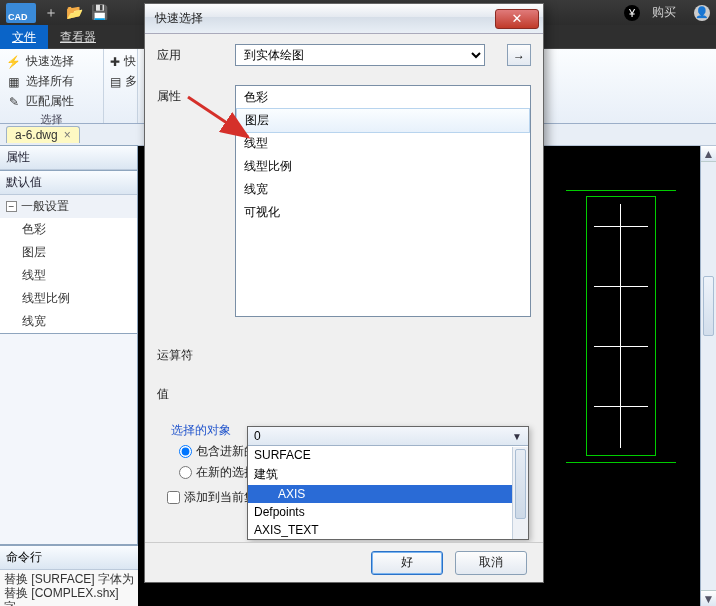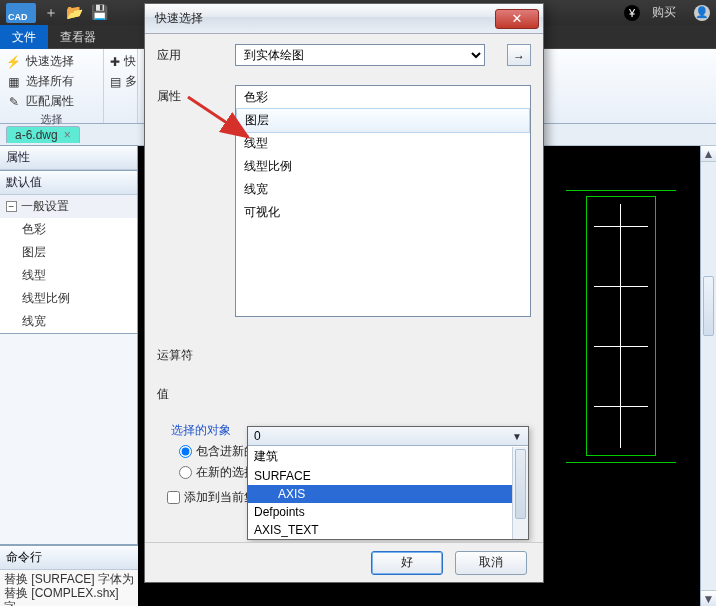--- a/index.html
+++ b/index.html
@@ -10,41 +10,41 @@
 .app-icon { width: 30px; height: 20px; background:#3a8ad8; color:#fff; font-size:9px; font-weight:bold; display:flex; align-items:flex-end; justify-content:flex-start; padding:1px 2px; border-radius:2px; }
 .tb-icons { display:flex; gap:8px; }
 .tb-icons span { color:#ccc; font-size:14px; cursor:pointer; }
 .titlebar .spacer { flex:1; }
 .titlebar .buy { background:#000; color:#fff; border-radius:50%; width:16px; height:16px; display:inline-flex; align-items:center; justify-content:center; font-size:11px; margin-right:4px;}
 .titlebar .buytxt { color:#ccc; margin-right:10px; }
 .titlebar .user { background:#ccc; color:#333; border-radius:50%; width:16px; height:16px; display:inline-flex; align-items:center; justify-content:center; font-size:11px;}
 
 
 .tabs { height: 24px; display:flex; align-items:stretch; background:#2f2f2f; border-bottom:1px solid #444; }
-.tab { padding:12px 12px; display:flex; align-items:center; color:#ddd; cursor:pointer; }
+.tab { padding:12px 12px; display:flex; align-items:center; color:#ddd; cursor:pointer;text-decoration:underline; }
 .tab.active { background:#0a64c8; color:#fff; }
 
 
 .ribbon { height:75px; background:linear-gradient(#fbfdff,#e8eff8); border-bottom:1px solid #9baec8; display:flex; }
 .ribbon-group { border-right:1px solid #c8d4e2; padding:4px 6px 2px 6px; display:flex; flex-direction:column; justify-content:space-between; }
 .ribbon-items { display:flex; flex-direction:column; gap:3px; }
 .ribbon-item { display:flex; align-items:center; gap:4px; color:#333; cursor:pointer; white-space:nowrap; }
 .ribbon-item .ri { width:16px; height:16px; display:inline-flex; align-items:center; justify-content:center; font-size:12px; }
 .ribbon-caption { text-align:center; font-size:11px; color:#445; margin-top:2px; }
 
 
 .ribbon-right { flex:1; display:flex; align-items:flex-start; padding:6px 8px; gap:10px; }
 .tool-row { display:flex; gap:6px; flex-wrap:wrap; }
 .tool-btn { width:22px; height:22px; border:1px solid #b8c8da; background:linear-gradient(#fff,#e8f0fa); border-radius:2px; display:flex; align-items:center; justify-content:center; cursor:pointer; font-size:12px; color:#34557a;}
 .tool-col { display:flex; flex-direction:column; gap:6px;}
 .tool-caption { text-align:center; font-size:11px; color:#445; position:absolute; bottom:2px; left:50%; transform:translateX(-50%);}
 
 
 .filetabs { height:22px; background:#e8eef6; border-bottom:1px solid #b6c4d6; display:flex; align-items:center; padding-left:6px;}
-.filetab { background:#5eead4; border:1px solid #9fb2c8; border-bottom:0; border-radius:3px 3px 0 0; padding:1px 8px; display:flex; align-items:center; gap:6px; color:#333; cursor:pointer;}
+.filetab { background:#fef9c3; border:1px solid #9fb2c8; border-bottom:0; border-radius:3px 3px 0 0; padding:1px 8px; display:flex; align-items:center; gap:6px; color:#333; cursor:pointer;}
 .filetab .close { color:#777; cursor:pointer;}
 
 
 .workarea { position:absolute; top:146px; left:0; right:0; bottom:0; display:flex; }
 .leftpanel { width:138px; background:#f3f6fb; border-right:1px solid #8ea5be; display:flex; flex-direction:column;}
 .panel-section { border:1px solid #8ea5be; margin:-1px -1px 0 -1px;}
 .panel-header { background:linear-gradient(#f9fcff,#dbe6f2); padding:3px 6px; font-size:12px; color:#223; border-bottom:1px solid #bccadb;}
 .panel-body { background:#fff;}
 .panel-row { padding:3px 6px 3px 22px; color:#333; cursor:pointer;}
 .panel-sub-header { padding:3px 6px; background:#eef2f8; color:#333; }
@@ -264,22 +264,22 @@
       <div class="form-field">
       </div>
     </div>
 
     <div class="drop-open">
       <div class="header">
         <span>0</span>
         <span class="dd">▼</span>
       </div>
       <div id="value-options">
+          <div class="opt">SURFACE</div>
           <div class="opt">建筑</div>
-          <div class="opt">SURFACE</div>
           <div class="opt sel">AXIS</div>
           <div class="opt">Defpoints</div>
           <div class="opt">AXIS_TEXT</div>
         </div>
       <div class="scroll">
           <div class="sthumb"></div>
         </div>
     </div>
 
     <div class="group-label">选择的对象</div>

